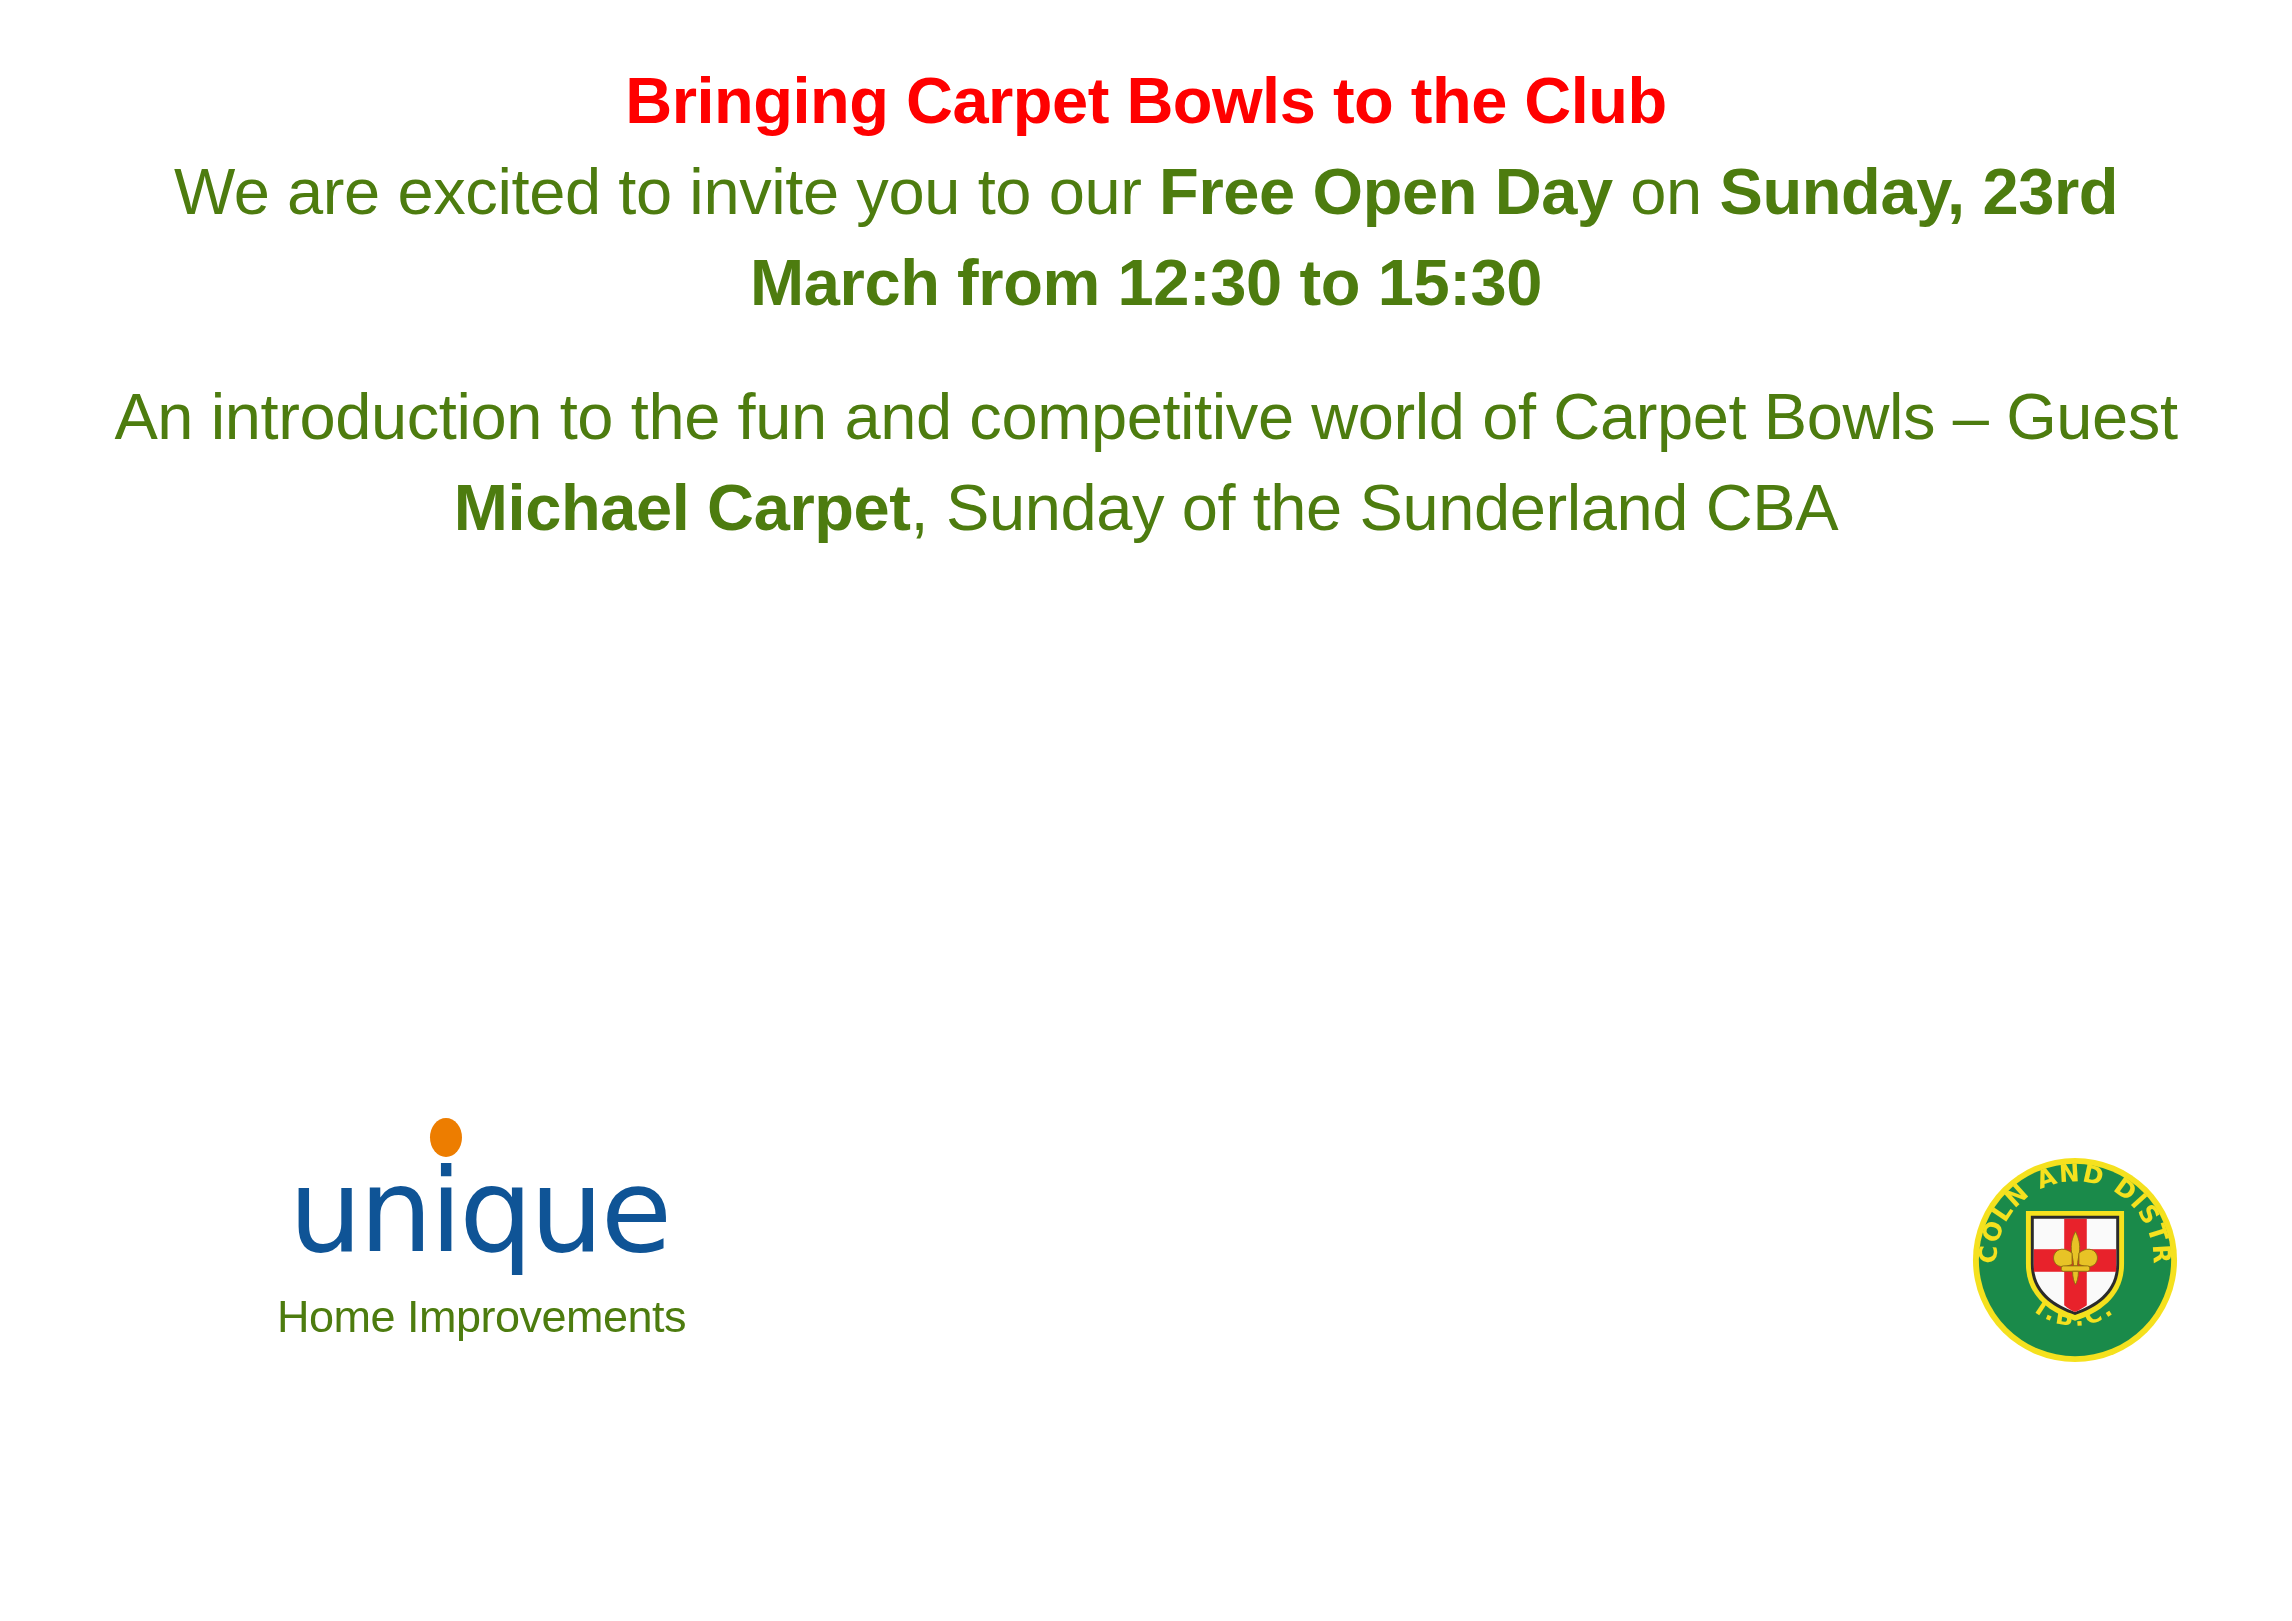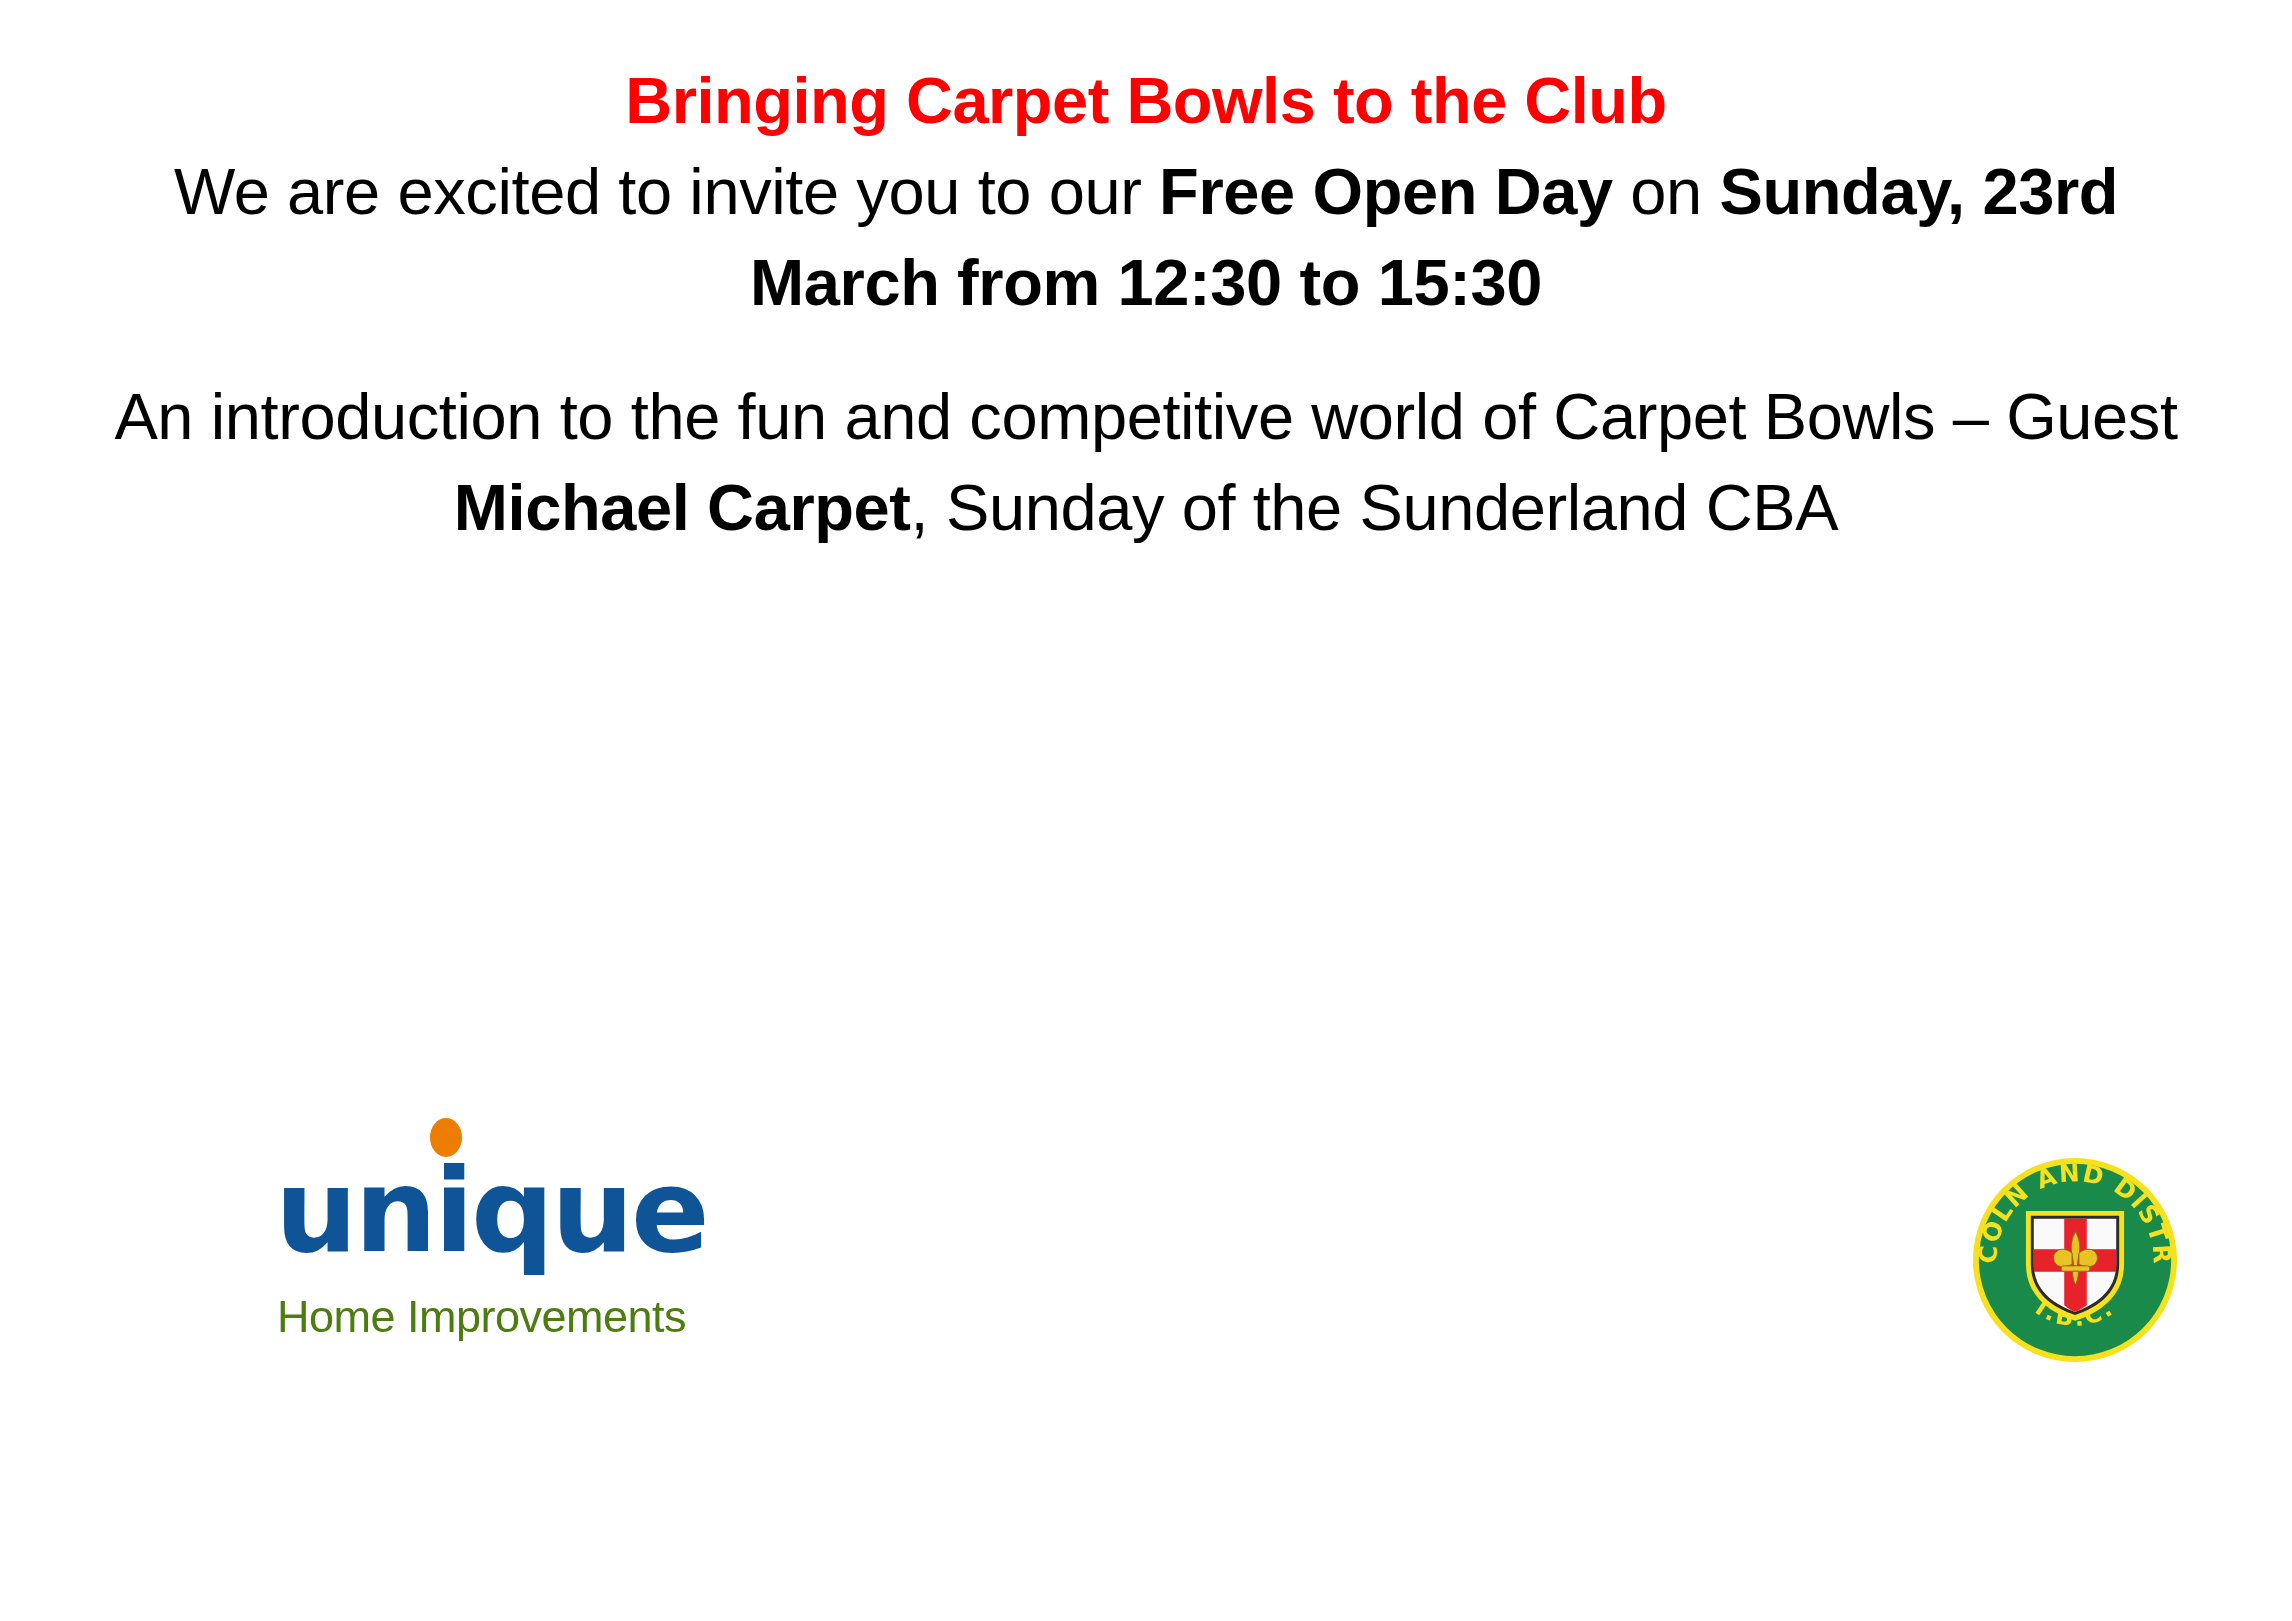--- a/index.html
+++ b/index.html
@@ -32,21 +32,21 @@
     color: #FF0000;
     font-weight: bold;
     font-size: 65px;
     line-height: 1.22;
     letter-spacing: -0.5px;
     margin: 0 0 5.9px 0;
     font-family: "Liberation Sans", sans-serif;
   }
 
   .para {
-    color: #000000;
+    color: #4d7c0f;
     font-size: 65px;
     line-height: 1.40;
     margin: 0;
     font-weight: normal;
     letter-spacing: -0.4px;
     font-family: "Liberation Sans", sans-serif;
   }
   .para.p2 { margin-top: 43px; }
   .para.p3 { margin-top: 43px; }
 
@@ -57,26 +57,27 @@
     position: absolute;
     left: 271px;
     top: 1153px;
     width: 412px;
     height: 225px;
   }
   #unique-wordmark {
     position: relative;
     color: #0F5496;
     font-family: "DejaVu Sans", sans-serif;
-    font-weight: bold;
+    font-weight: normal;
     font-size: 116px;
     line-height: 1;
     letter-spacing: -2.9px;
     height: 137px;
     padding-left: 3.9px;
+    text-align: center;
   }
   #unique-dot {
     position: absolute;
     left: 159px;
     top: -35px;
     width: 32px;
     height: 39px;
     background: #ED7D00;
     border-radius: 50%;
   }

